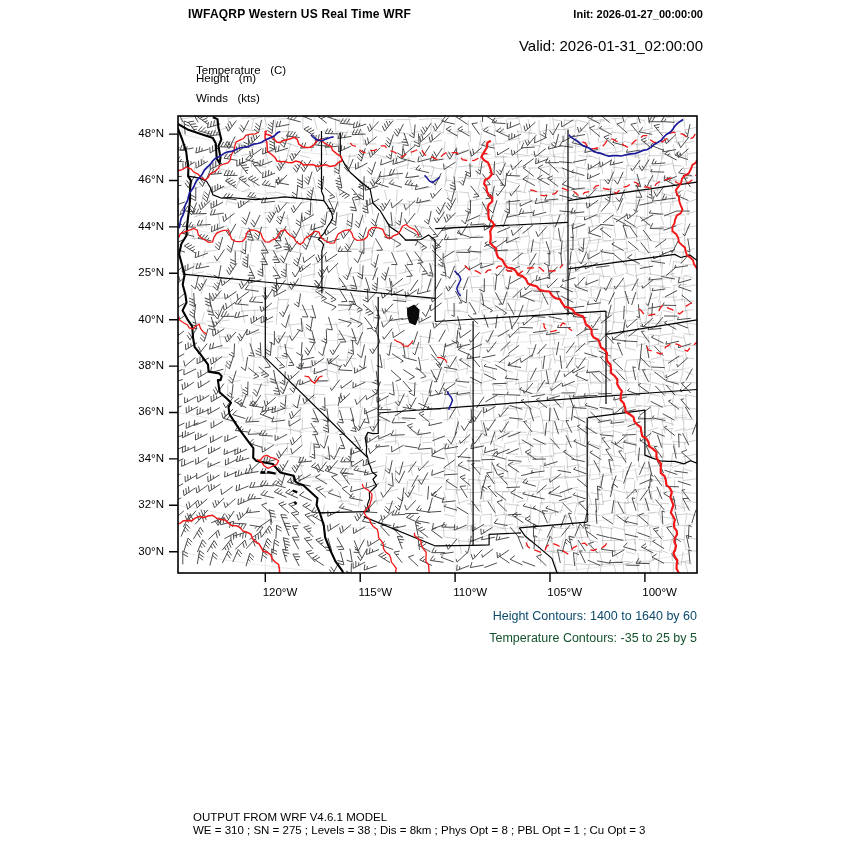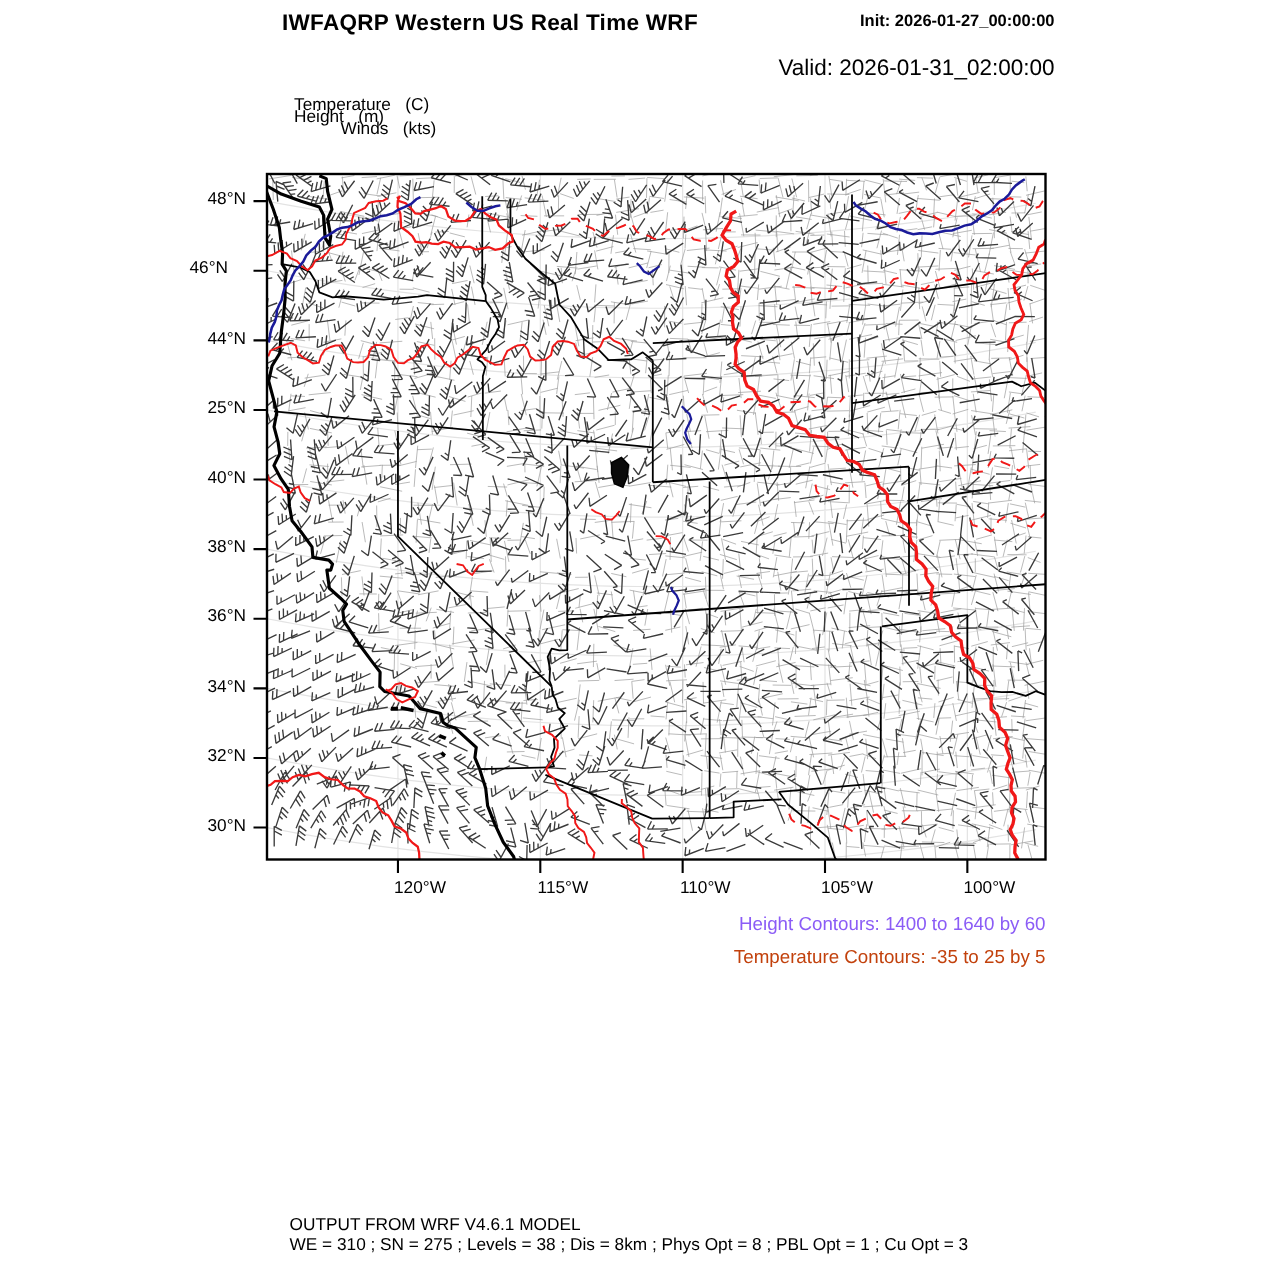--- a/index.html
+++ b/index.html
@@ -1,22 +1,22 @@
 <!DOCTYPE html>
 <html><head>
 <meta charset="utf-8">
 <style>
   html,body{margin:0;padding:0;background:#ffffff;}
   body{width:850px;height:850px;position:relative;font-family:"Liberation Sans","DejaVu Sans",sans-serif;color:#000;overflow:hidden;}
   .abs{position:absolute;}
-  #title{left:188px;top:7px;font-size:15px;font-weight:bold;letter-spacing:0.2px;}
+  #title{left:188px;top:7px;font-size:12px;font-weight:bold;letter-spacing:0.2px;}
   #init-line{left:480px;width:223px;top:8px;font-size:11px;font-weight:bold;text-align:right;}
   #valid-line{left:480px;width:223px;top:37px;font-size:15px;font-weight:normal;text-align:right;}
   .legend-line{left:196px;font-size:11.5px;white-space:pre;}
-  #legend-1{top:64px;} #legend-2{top:72px;} #legend-3{top:80px;margin-left:31px;}
+  #legend-1{top:64px;} #legend-2{top:72px;} #legend-3{top:92px;}
   .lat-label{position:absolute;width:48px;text-align:right;font-size:11.5px;}
   .lon-label{position:absolute;width:64px;text-align:right;font-size:11.5px;}
   .caption{left:400px;width:297px;text-align:right;font-size:12.5px;}
   #caption-height{top:609px;}
   #caption-temp{top:631px;}
   #footer-1{left:193px;top:811px;font-size:11.5px;}
   #footer-2{left:193px;top:824px;font-size:11.5px;}
   svg{position:absolute;left:0;top:0;}
 </style>
 </head>
@@ -116,35 +116,35 @@
         <path d="M424.5 175.4 L426.7 177.5 L429.3 181.0 L432.5 182.6 L436.2 179.9 L439.7 177.4" stroke="#1a1a99" stroke-width="1.5"></path>
         <path d="M447.2 391.3 L448.3 393.9 L451.0 396.9 L452.5 400.3 L451.2 403.6 L449.5 407.1 L448.7 409.8" stroke="#1a1a99" stroke-width="1.5"></path>
       </g>
     </g>
     <rect x="178" y="116" width="519" height="457" fill="none" stroke="#000000" stroke-width="1.6"></rect>
     <path d="M169 134.1 L178 134.1 M169 180.5 L178 180.5 M169 226.9 L178 226.9 M169 273.3 L178 273.3 M169 319.7 L178 319.7 M169 366.1 L178 366.1 M169 412.5 L178 412.5 M169 458.9 L178 458.9 M169 505.3 L178 505.3 M169 551.7 L178 551.7 M265.3 573 L265.3 582 M360.2 573 L360.2 582 M455.1 573 L455.1 582 M550.0 573 L550.0 582 M644.9 573 L644.9 582" stroke="#000" stroke-width="1.4"></path>
   </svg>
 
 <div id="lat-axis">
     <div class="lat-label" style="left: 116px; top: 127.096px;">48°N</div>
-    <div class="lat-label" style="left: 104px; top: 173.496px;">46°N</div>
+    <div class="lat-label" style="left: 116px; top: 173.496px;">46°N</div>
     <div class="lat-label" style="left: 116px; top: 219.896px;">44°N</div>
     <div class="lat-label" style="left: 116px; top: 266.296px;">25°N</div>
     <div class="lat-label" style="left: 116px; top: 312.696px;">40°N</div>
     <div class="lat-label" style="left: 116px; top: 359.096px;">38°N</div>
     <div class="lat-label" style="left: 116px; top: 405.496px;">36°N</div>
     <div class="lat-label" style="left: 116px; top: 451.896px; text-align: right;">34°N</div>
     <div class="lat-label" style="left: 116px; top: 498.296px;">32°N</div>
     <div class="lat-label" style="left: 116px; top: 544.696px;">30°N</div>
   </div>
 <div id="lon-axis">
     <div class="lon-label" style="left: 233.308px; top: 586px;">120°W</div>
     <div class="lon-label" style="left: 328.208px; top: 586px;">115°W</div>
     <div class="lon-label" style="left: 423.108px; top: 586px;">110°W</div>
     <div class="lon-label" style="left: 518.008px; top: 586px;">105°W</div>
     <div class="lon-label" style="left: 612.908px; top: 586px;">100°W</div>
   </div>
 
-<div class="abs caption" id="caption-height" style="color: #8b5cf6;">Height Contours: 1400 to 1640 by 60</div>
-<div class="abs caption" id="caption-temp" style="color: #c2410c;">Temperature Contours: -35 to 25 by 5</div>
+<div class="abs caption" id="caption-height" style="color: #0c4a6e;">Height Contours: 1400 to 1640 by 60</div>
+<div class="abs caption" id="caption-temp" style="color: #14532d;">Temperature Contours: -35 to 25 by 5</div>
 
 <div class="abs" id="footer-1">OUTPUT FROM WRF V4.6.1 MODEL</div>
 <div class="abs" id="footer-2">WE = 310 ; SN = 275 ; Levels = 38 ; Dis = 8km ; Phys Opt = 8 ; PBL Opt = 1 ; Cu Opt = 3</div>
 
 </body></html>

